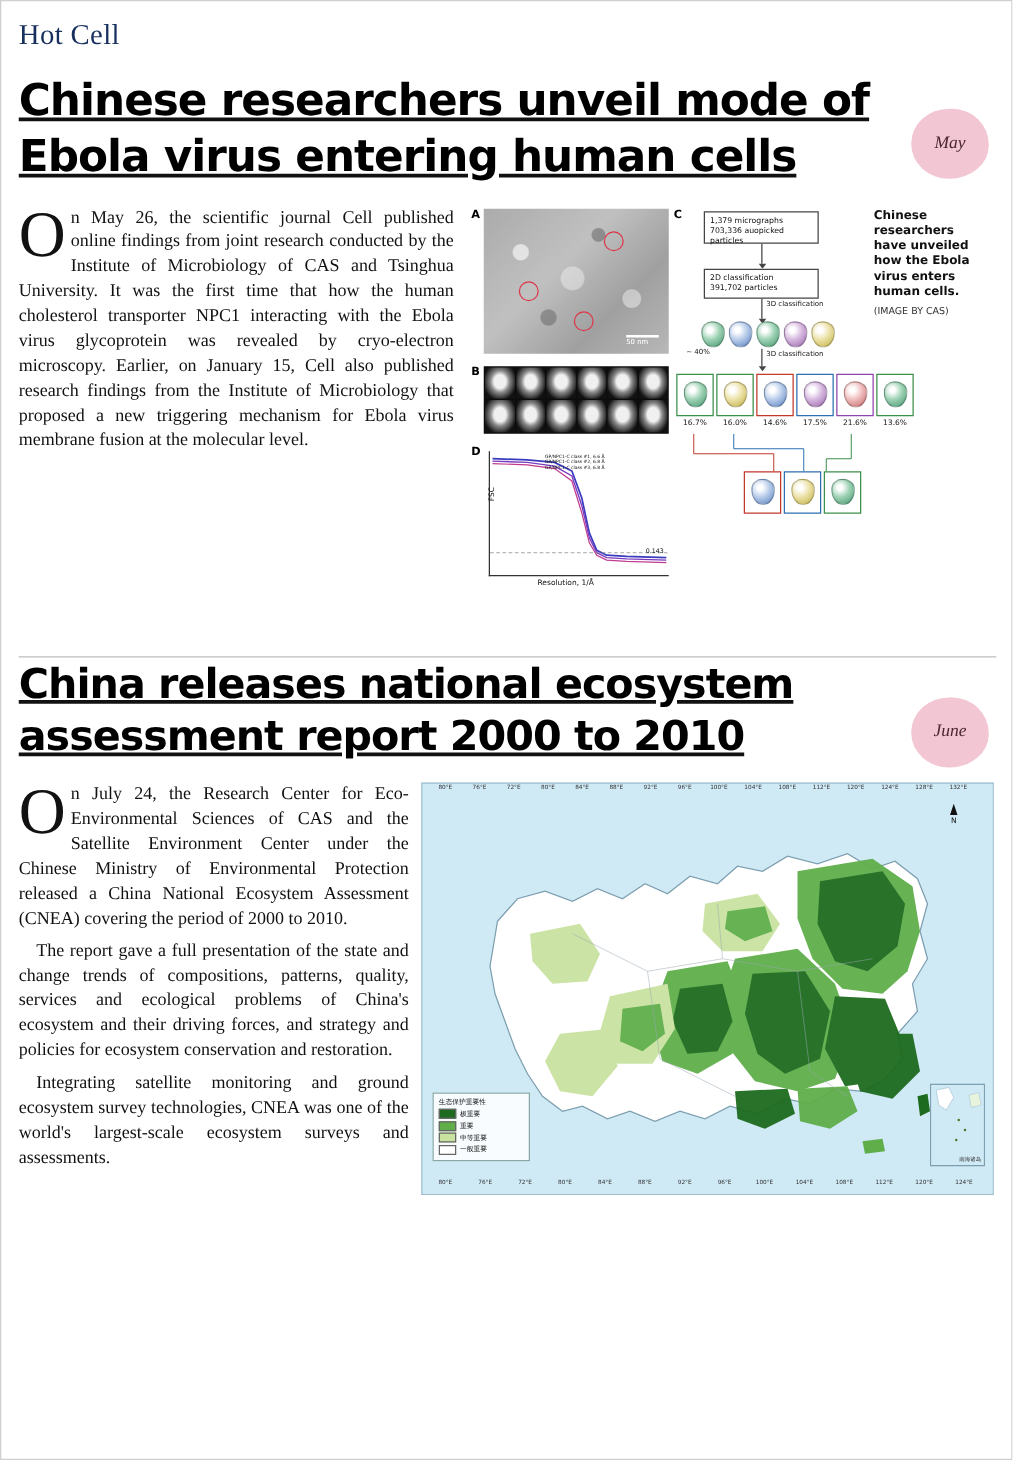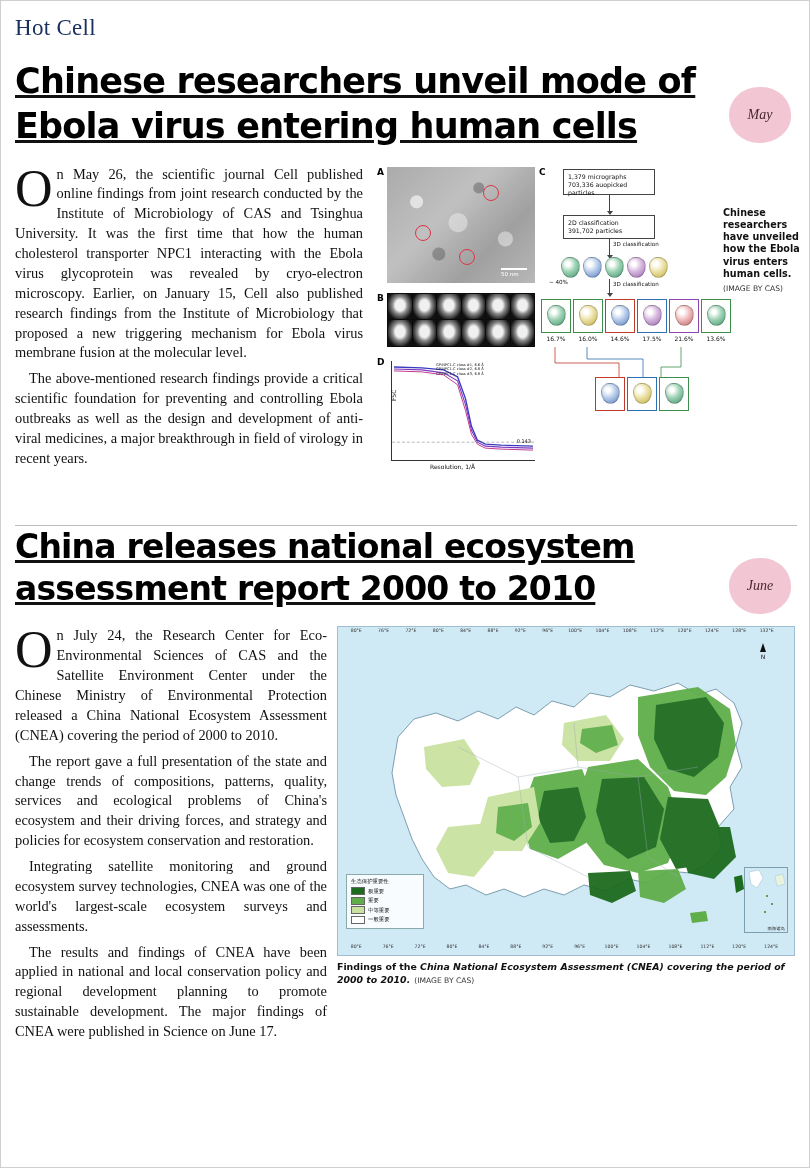--- a/index.html
+++ b/index.html
@@ -214,23 +214,23 @@
     font-family: "DejaVu Sans", sans-serif; font-size: 6px; color: #111;
   }
   .cls-cell {
     width: 30px; height: 34px; border: 1px solid #888; box-sizing: border-box;
     display: flex; align-items: center; justify-content: center;
   }
   .cls-grid { position: absolute; display: flex; gap: 2px; }
 
   
   .fig1-caption {
-    position: absolute; left: 346px; top: 2px; width: 84px;
+    position: absolute; left: 322px; top: 2px; width: 84px;
     font-family: "DejaVu Sans", sans-serif;
-    font-size: 9.6px; font-weight: bold; line-height: 1.28; color: #111; margin-top: 40px;
+    font-size: 9.6px; font-weight: bold; line-height: 1.28; color: #111;
   }
   .credit {
     font-weight: normal; font-size: 7.6px; color: #333; display: block; margin-top: 4px;
   }
 
   
   .divider {
     position: absolute; left: 14px; width: 782px; height: 1px; background: #bdbdbd;
   }
   #div-1 { top: 524px; }
@@ -289,21 +289,20 @@
   <div class="article" id="article-1">
     <h1 class="headline">Chinese researchers unveil mode of Ebola virus entering human cells</h1>
     <div class="month-badge" id="badge-may">May</div>
 
     <div class="body-cols" style="height:300px;">
 
       <div class="text-col" id="a1-text">
         <p class="first">
           <span class="dropcap">O</span><span>n May 26, the scientific journal Cell published online findings from joint research conducted by the Institute of Microbiology of CAS and Tsinghua University. It was the first time that how the human cholesterol transporter NPC1 interacting with the Ebola virus glycoprotein was revealed by cryo-electron microscopy. Earlier, on January 15, Cell also published research findings from the Institute of Microbiology that proposed a new triggering mechanism for Ebola virus membrane fusion at the molecular level.</span>
         </p>
-        <p>The above-mentioned research findings provide a critical scientific foundation for preventing and controlling Ebola outbreaks as well as the design and development of anti-viral medicines, a major breakthrough in field of virology in recent years.</p>
       </div>
 
       <div id="a1-figure">
         <div class="fig1-wrap">
 
           <div class="fig1-left">
             <div class="panel-letter" style="left:0; top:2px;">A</div>
             <div class="micrograph">
               <div class="micro-circle" style="left:96px; top:18px;"></div>
               <div class="micro-circle" style="left:28px; top:58px;"></div>
@@ -434,21 +433,20 @@
     <div class="month-badge" id="badge-june">June</div>
 
     <div class="body-cols" style="height:380px;">
 
       <div class="text-col" id="a2-text">
         <p class="first">
           <span class="dropcap">O</span><span>n July 24, the Research Center for Eco-Environmental Sciences of CAS and the Satellite Environment Center under the Chinese Ministry of Environmental Protection released a China National Ecosystem Assessment (CNEA) covering the period of 2000 to 2010.</span>
         </p>
         <p>The report gave a full presentation of the state and change trends of compositions, patterns, quality, services and ecological problems of China's ecosystem and their driving forces, and strategy and policies for ecosystem conservation and restoration.</p>
         <p>Integrating satellite monitoring and ground ecosystem survey technologies, CNEA was one of the world's largest-scale ecosystem surveys and assessments.</p>
-        <p>The results and findings of CNEA have been applied in national and local conservation policy and regional development planning to promote sustainable development. The major findings of CNEA were published in Science on June 17.</p>
       </div>
 
       <div id="a2-figure">
         <div class="map-wrap">
 
           <svg class="map-svg" width="458" height="330" viewBox="0 0 458 330">
             <rect x="0" y="0" width="458" height="330" fill="#cfe9f5"></rect>
 
             <path d="M60,110 L76,92 L98,86 L120,94 L140,84 L160,92 L178,80 L196,88 L214,74 L236,80
                      L252,66 L272,70 L292,58 L316,64 L340,56 L360,68 L378,62 L396,76 L404,96
@@ -555,21 +553,18 @@
               <circle cx="22" cy="28" r="1" fill="#4a7a2a"></circle>
               <circle cx="27" cy="36" r="1" fill="#4a7a2a"></circle>
               <circle cx="20" cy="44" r="1" fill="#4a7a2a"></circle>
               <path d="M30,8 L38,6 L40,16 L32,18 Z" fill="#e7f3dd" stroke="#9fbfd0" stroke-width="0.4"></path>
             </svg>
             <div style="position:absolute; right:2px; bottom:1px; font-family:'DejaVu Sans',sans-serif; font-size:4.4px; color:#333;">南海诸岛</div>
           </div>
 
         </div>
 
-        <div class="fig2-caption">
-          <span>Findings of the </span><span class="cap-it">China National Ecosystem Assessment (CNEA) covering the period of 2000 to 2010.</span><span class="credit">(IMAGE BY CAS)</span>
-        </div>
       </div>
 
     </div>
   </div>
 
 </div>
 
 </body></html>

